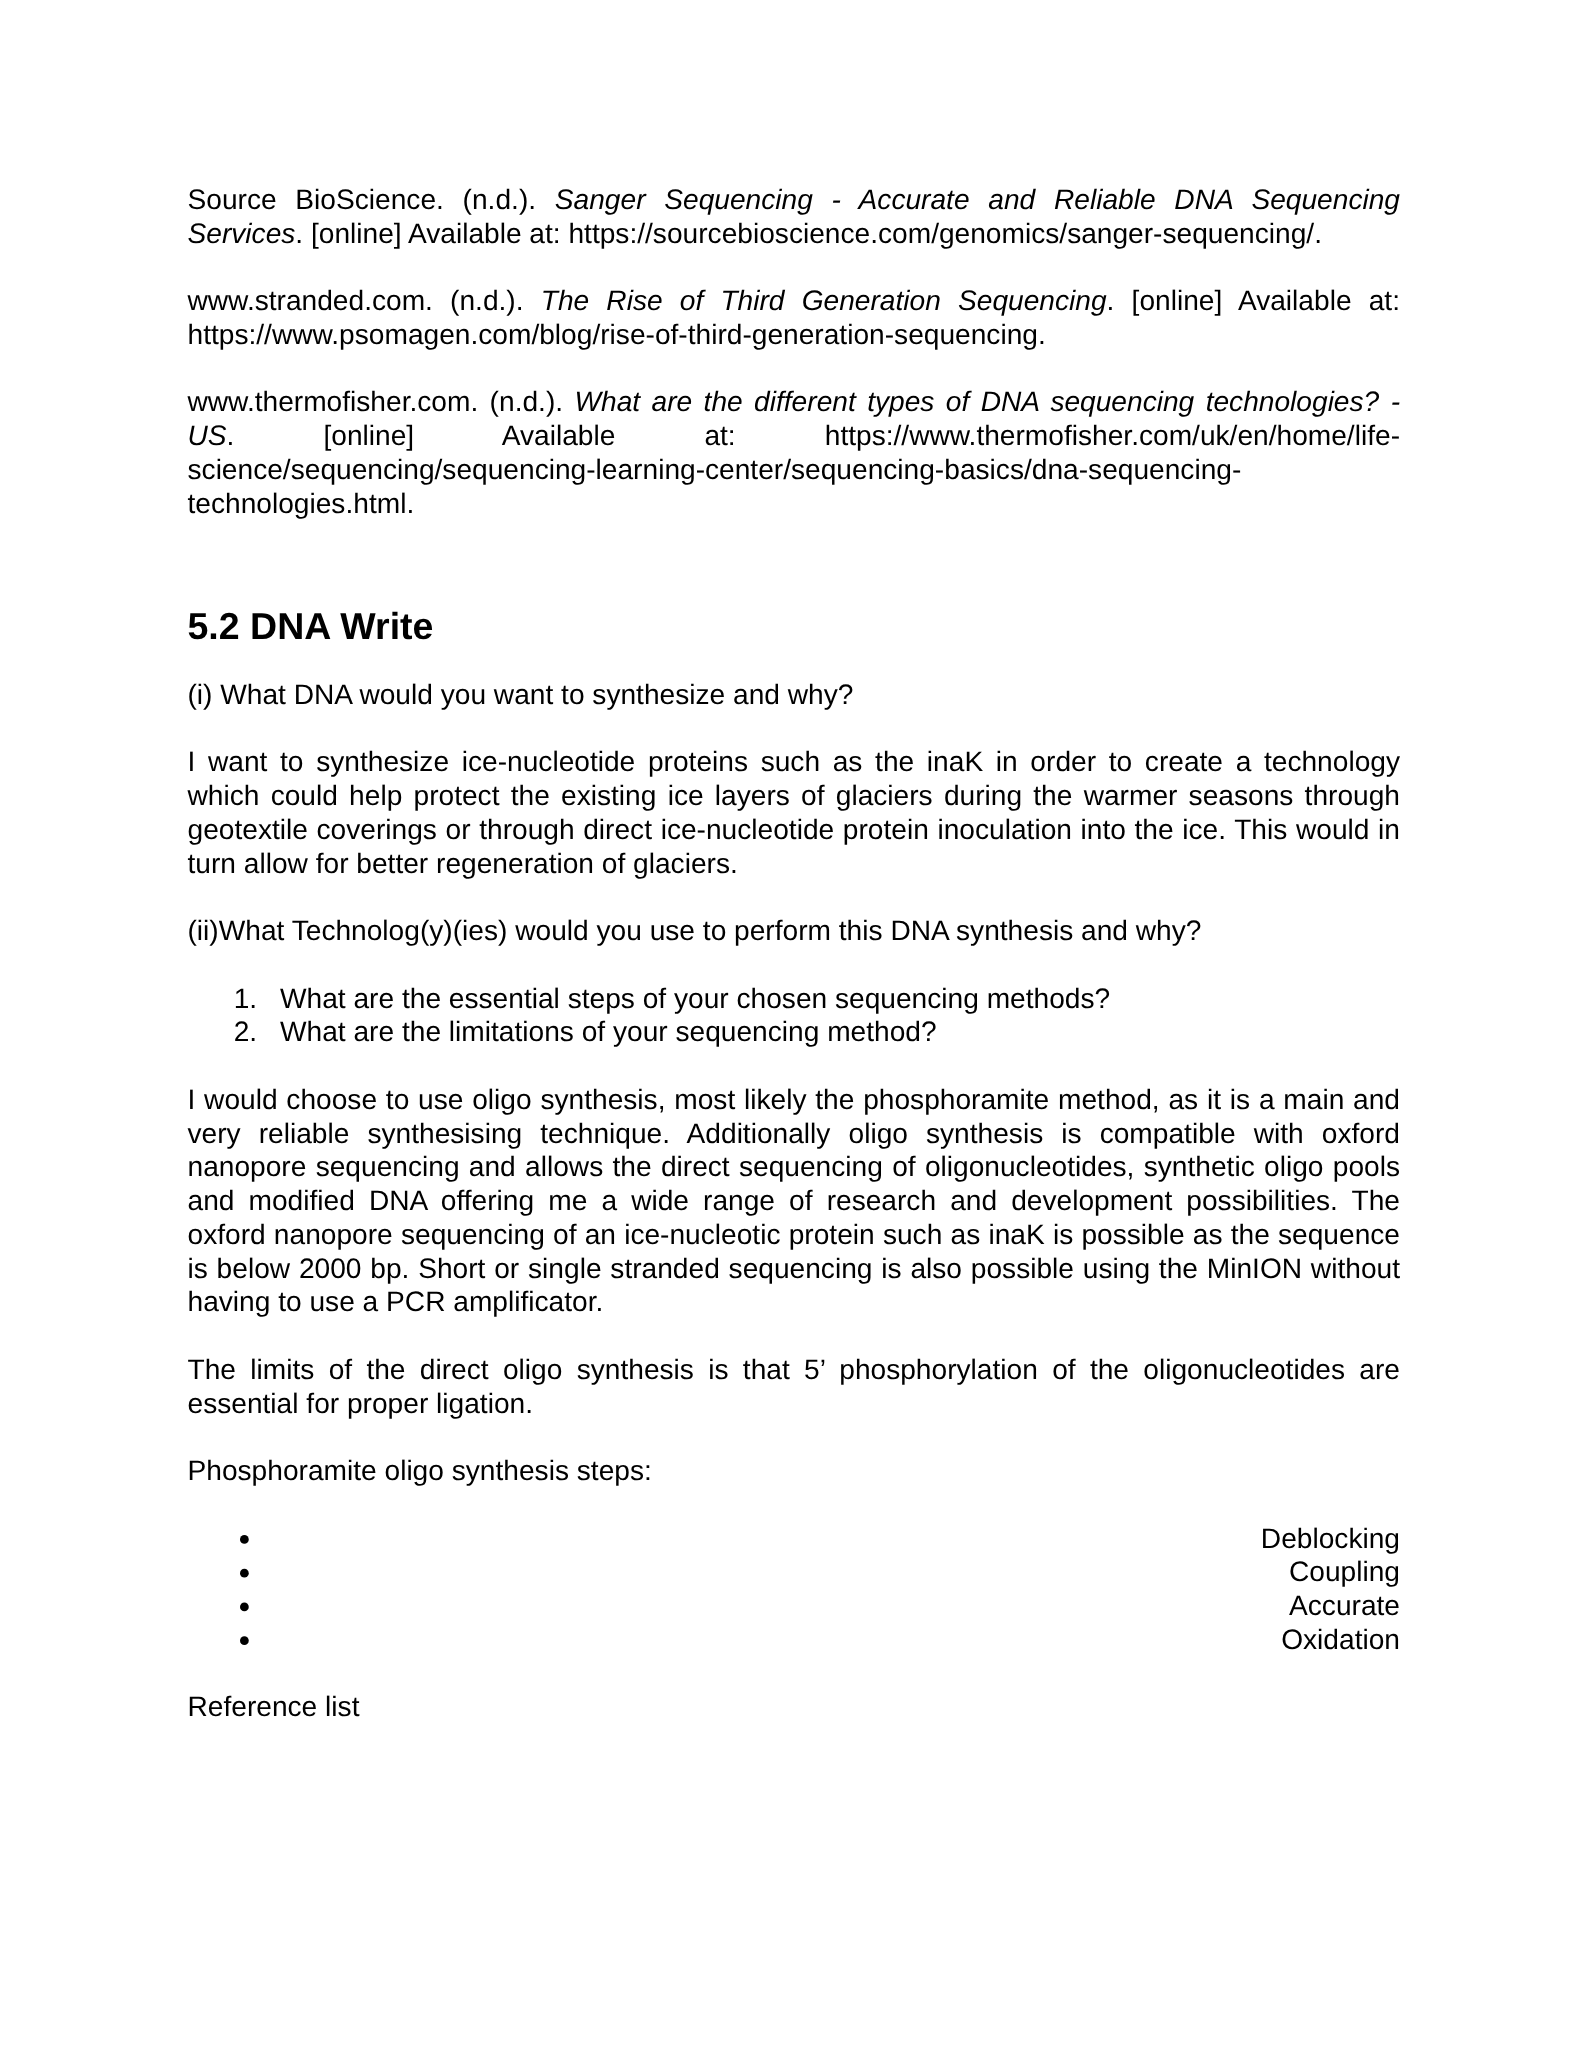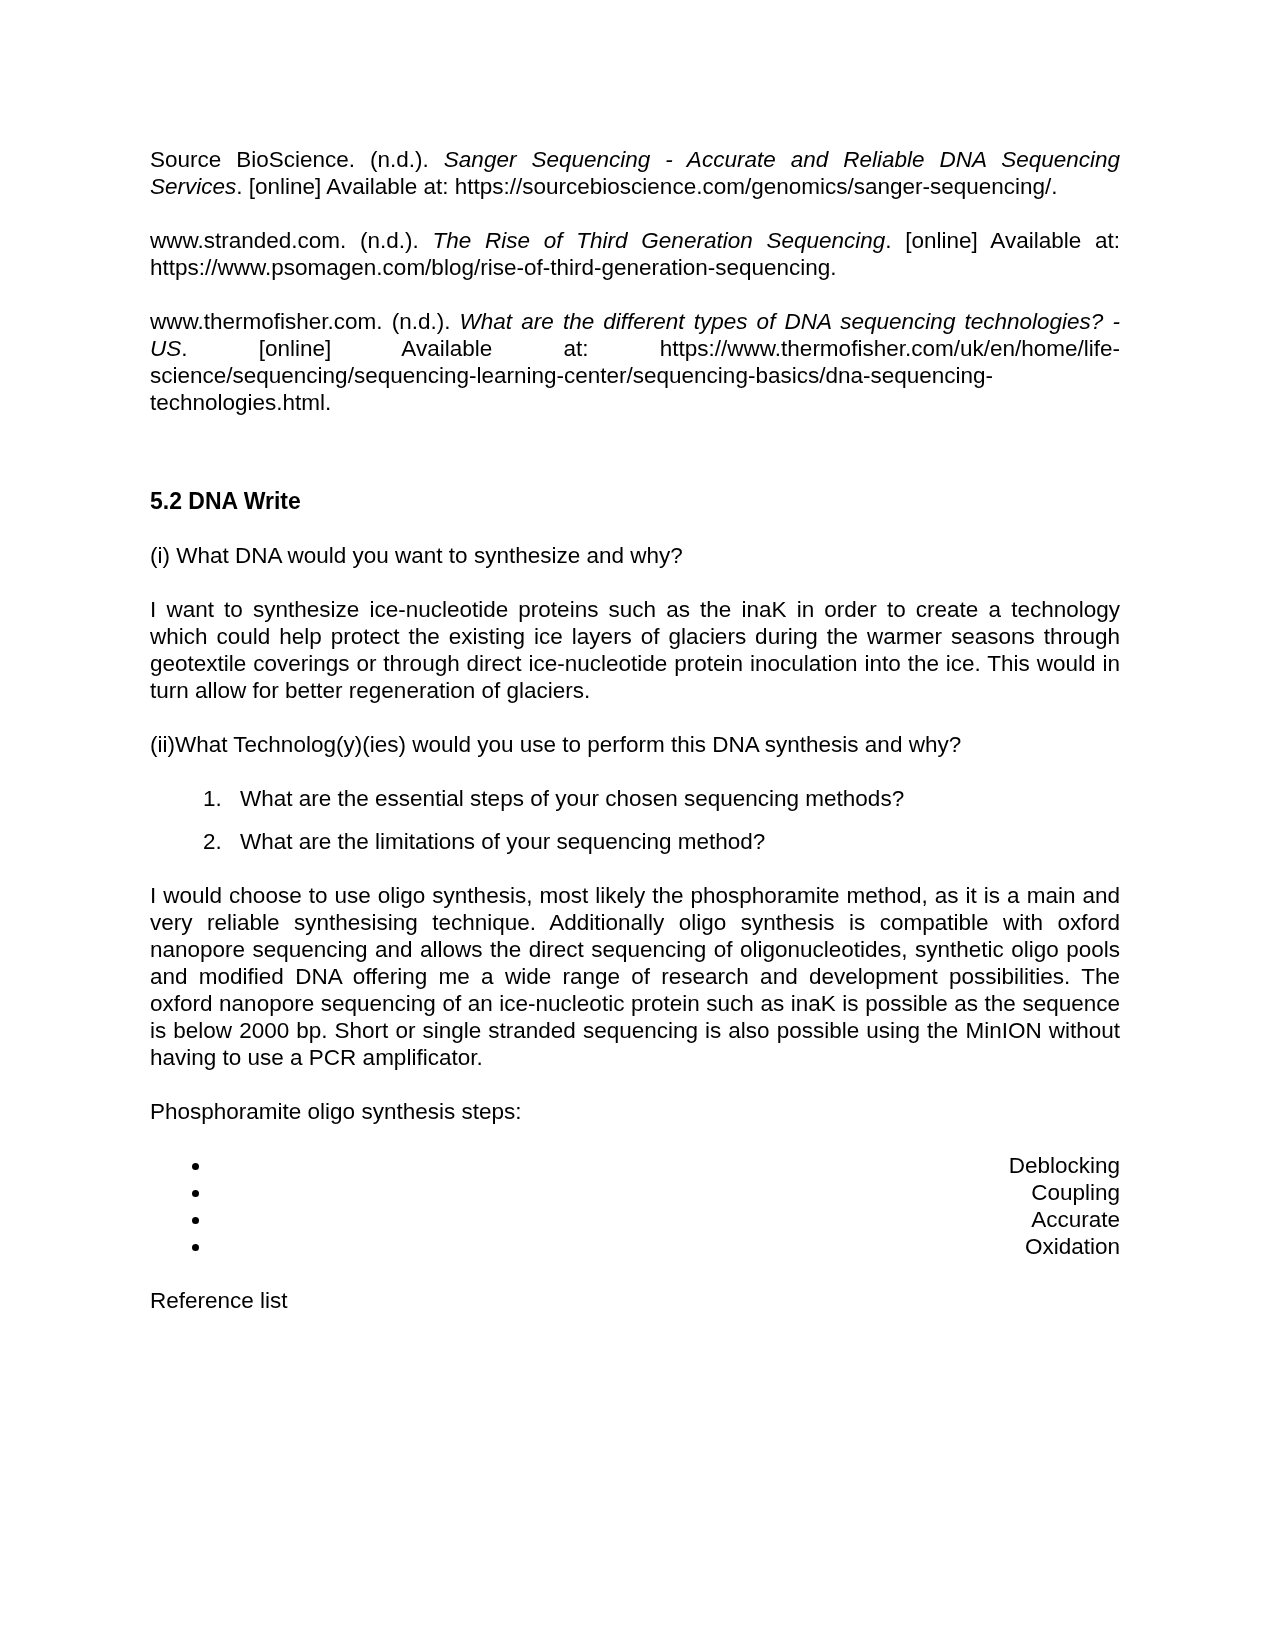--- a/index.html
+++ b/index.html
@@ -26,31 +26,31 @@
     text-align: justify;
     overflow-wrap: break-word;
     word-break: break-word;
   }
   em {
     font-style: italic;
     font-family: inherit;
   }
   .heading {
     font-weight: bold;
-    font-size: 23px;
+    font-size: 30px;
     line-height: 27px;
     margin: 72px 0 27px 0;
   }
   ol.sub-questions {
     margin: 0 0 27px 0;
     padding: 0 0 0 62px;
   }
   ol.sub-questions li {
     padding-left: 12px;
-    margin: 16px;
+    margin: 0;
   }
   ul.steps {
     margin: 0 0 27px 0;
     padding: 0 0 0 62px;
     list-style-type: disc;
   }
   ul.steps li {
     padding-left: 12px;
     margin: 0;
     text-align: right;
@@ -84,20 +84,21 @@
 
   <p>(ii)What Technolog(y)(ies) would you use to perform this DNA synthesis and why?</p>
 
   <ol class="sub-questions">
     <li>What are the essential steps of your chosen sequencing methods?</li>
     <li>What are the limitations of your sequencing method?</li>
   </ol>
 
   <p class="just">I would choose to use oligo synthesis, most likely the phosphoramite method, as it is a main and very reliable synthesising technique. Additionally oligo synthesis is compatible with oxford nanopore sequencing and allows the direct sequencing of oligonucleotides, synthetic oligo pools and modified DNA offering me a wide range of research and development possibilities. The oxford nanopore sequencing of an ice-nucleotic protein such as inaK is possible as the sequence is below 2000 bp. Short or single stranded sequencing is also possible using the MinION without having to use a PCR amplificator.</p>
 
+  <p class="just">The limits of the direct oligo synthesis is that 5’ phosphorylation of the oligonucleotides are essential for proper ligation.</p>
 
   <p>Phosphoramite oligo synthesis steps:</p>
 
   <ul class="steps">
     <li>Deblocking</li>
     <li>Coupling</li>
     <li>Accurate</li>
     <li>Oxidation</li>
   </ul>
 

